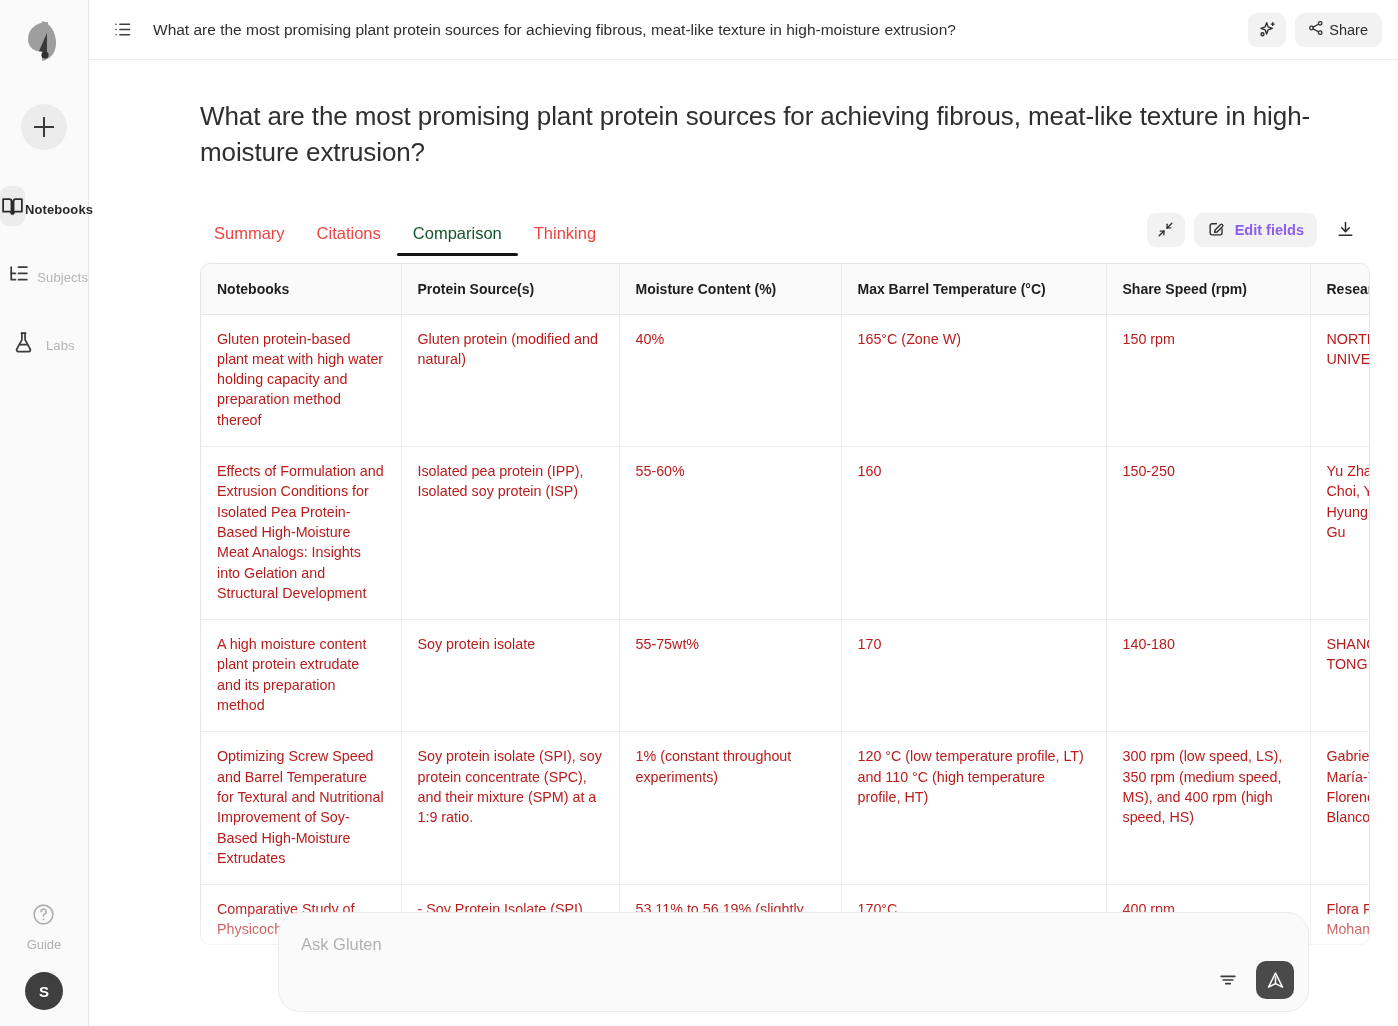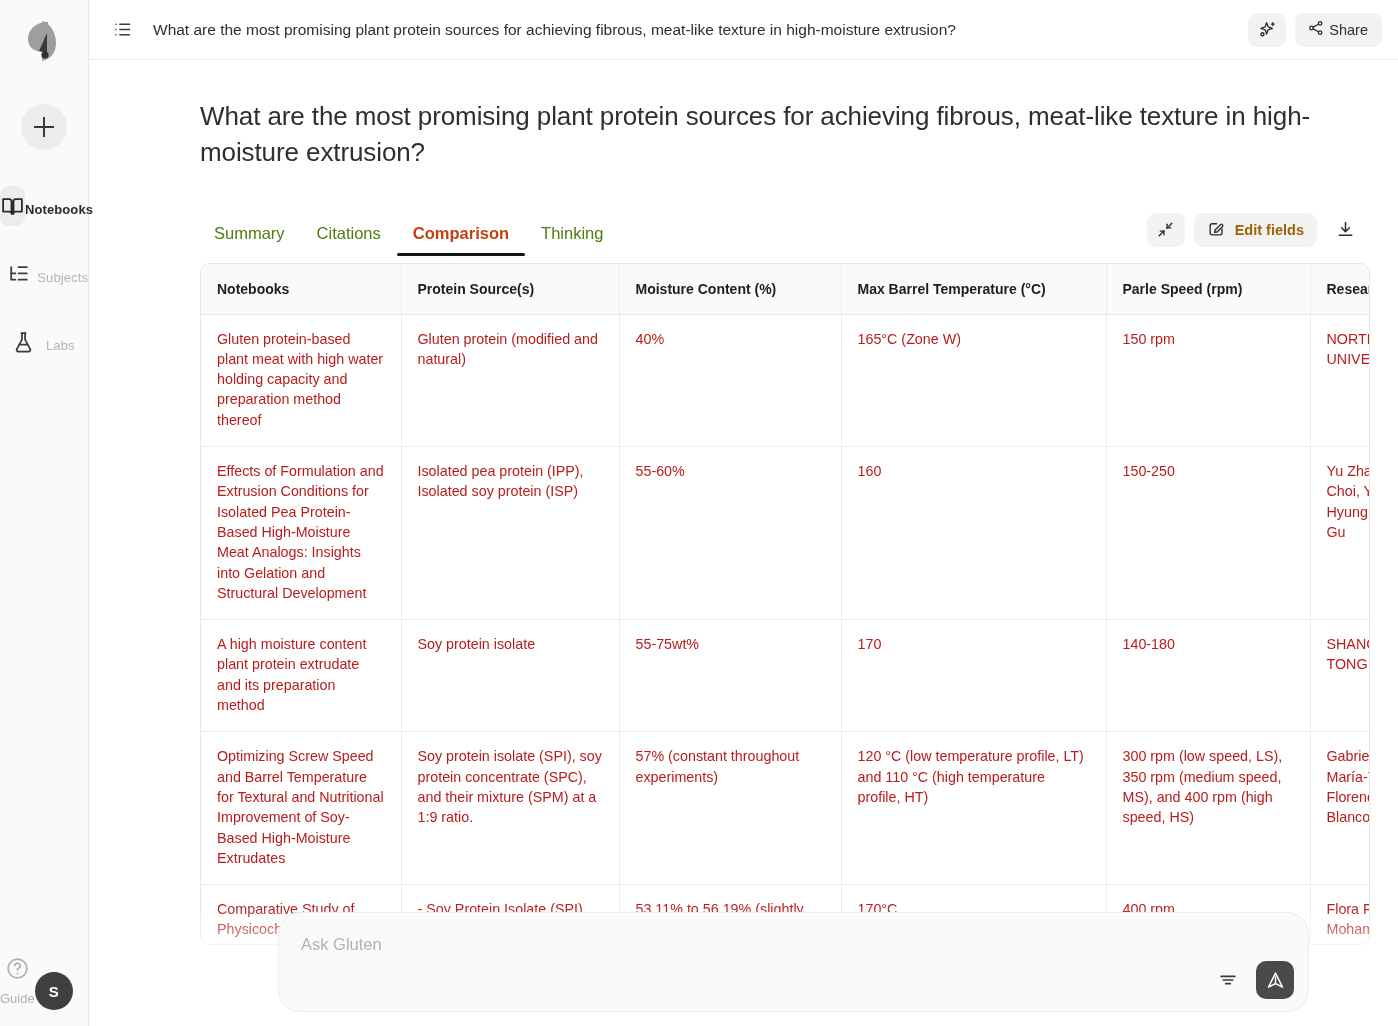--- a/index.html
+++ b/index.html
@@ -54,21 +54,21 @@
   }
   .nav-item.active .nav-icon-box { background: #ececec; }
   .nav-label {
     margin-top: 7px; font-size: 13px; letter-spacing: .1px;
     color: #b4b4b4;
   }
   .nav-item.active .nav-label { color: #2a2a2a; font-weight: 600; }
 
   .sidebar-bottom {
     position: absolute; bottom: 16px; left: 0; width: 100%;
-    display: flex; align-items: center;
+    display: flex; flex-direction: column; align-items: center;
   }
   .guide-item { display:flex; flex-direction:column; align-items:center; cursor:pointer; }
   .guide-label { margin-top: 6px; font-size: 13px; color: #b0b0b0; }
   .avatar {
     margin-top: 20px;
     width: 38px; height: 38px; border-radius: 50%;
     background: #3f3f3f; color: #fff;
     display: flex; align-items: center; justify-content: center;
     font-size: 15px; font-weight: 600; cursor: pointer;
   }
@@ -115,35 +115,35 @@
     letter-spacing: -.1px;
   }
 
   .tabs-row {
     display: flex; align-items: flex-end;
     padding: 24px 34px 0 111px;
     position: relative;
   }
   .tabs { display: flex; gap: 0; flex: 1 1 auto; }
   .tab {
-    font-size: 16.5px; color: #4d7c0f; padding: 0 16px 12px 16px;
+    font-size: 16.5px; color: #ef4444; padding: 0 16px 12px 16px;
     cursor: pointer; position: relative; white-space: nowrap;
   }
   .tab:first-child { padding-left: 14px; }
-  .tab.active { color: #c2410c; font-weight: 700; }
+  .tab.active { color: #14532d; font-weight: 400; }
   .tab.active::after {
     content:""; position: absolute; left: 0; right: 0; bottom: -1px;
     height: 2.5px; background: #141414; border-radius: 2px;
   }
   .tab-actions { display: flex; align-items: center; gap: 9px; padding-bottom: 8px; }
   .edit-fields-btn {
     display: flex; align-items: center; gap: 9px;
     height: 34px; padding: 0 13px; border-radius: 9px;
     background: #f2f2f2; cursor: pointer;
-    font-size: 14.5px; color: #a16207; font-weight: 600;
+    font-size: 14.5px; color: #8b5cf6; font-weight: 600;
   }
 
   
   .table-scroll {
     margin: 8px 28px 0 111px;
     border: 1px solid #e6e6e6;
     border-radius: 10px;
     overflow: hidden;
     background: #fff;
     height: 682px;
@@ -378,21 +378,21 @@
               <col class="c4">
               <col class="c5">
               <col class="c6">
           </colgroup>
           <thead>
             <tr>
               <th>Notebooks</th>
               <th>Protein Source(s)</th>
               <th>Moisture Content (%)</th>
               <th>Max Barrel Temperature (°C)</th>
-              <th>Parle Speed (rpm)</th>
+              <th>Share Speed (rpm)</th>
               <th>Researched By</th>
             </tr>
           </thead>
           <tbody>
 
             <tr>
               <td>Gluten protein-based plant meat with high water holding capacity and preparation method thereof</td>
               <td>Gluten protein (modified and natural)</td>
               <td>40%</td>
               <td>165°C (Zone W)</td>
@@ -414,21 +414,21 @@
               <td>Soy protein isolate</td>
               <td>55-75wt%</td>
               <td>170</td>
               <td>140-180</td>
               <td>SHANGHAI JIAO TONG UNIVERSITY</td>
             </tr>
 
             <tr>
               <td>Optimizing Screw Speed and Barrel Temperature for Textural and Nutritional Improvement of Soy-Based High-Moisture Extrudates</td>
               <td>Soy protein isolate (SPI), soy protein concentrate (SPC), and their mixture (SPM) at a 1:9 ratio.</td>
-              <td>57% (constant throughout experiments)</td>
+              <td>1% (constant throughout experiments)</td>
               <td>120 °C (low temperature profile, LT) and 110 °C (high temperature profile, HT)</td>
               <td>300 rpm (low speed, LS), 350 rpm (medium speed, MS), and 400 rpm (high speed, HS)</td>
               <td>Gabriela Ribeiro, María-Ysabel Piñero, Florencia Parle, Belén Blanco, Laura Román</td>
             </tr>
 
             <tr>
               <td>Comparative Study of Physicochemical and Structural</td>
               <td style="white-space:pre-line">- Soy Protein Isolate (SPI)
 - Wheat Gluten (WG)</td>
               <td>53.11% to 56.19% (slightly below targeted 60%)</td>

